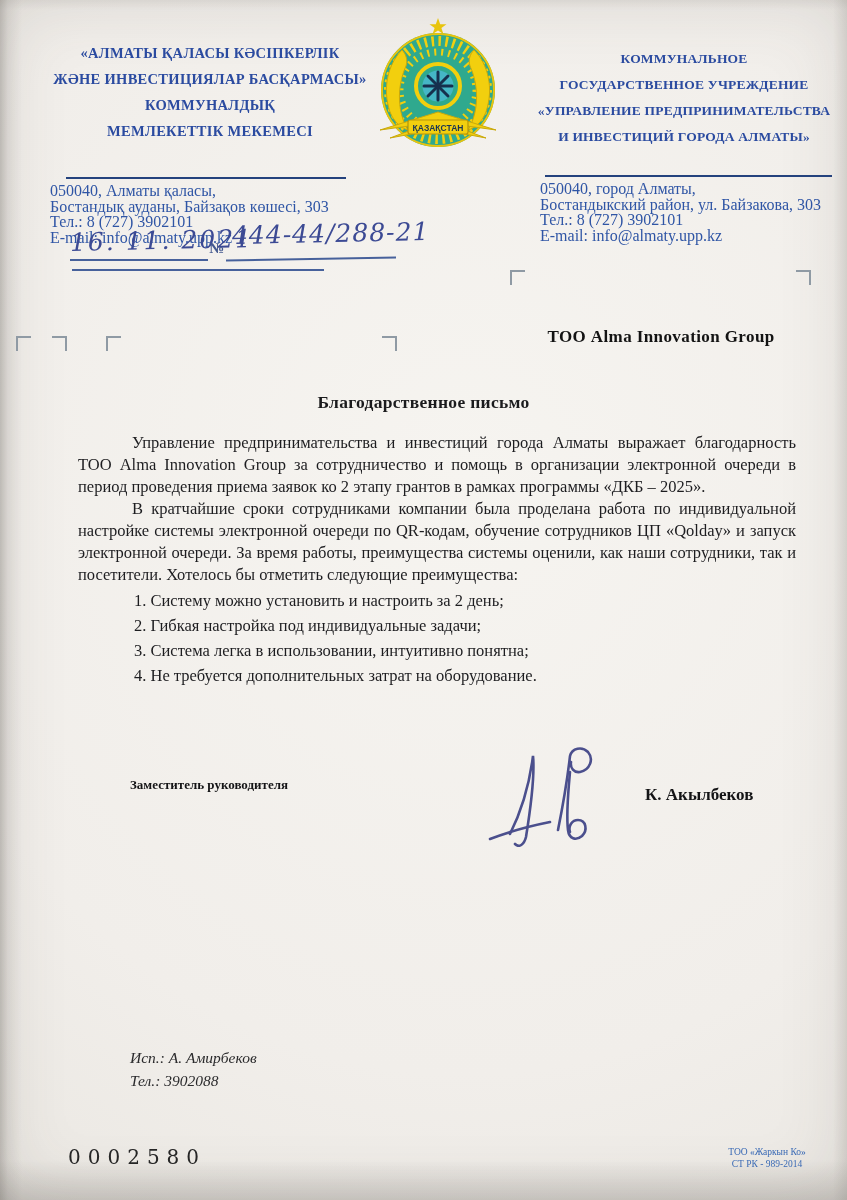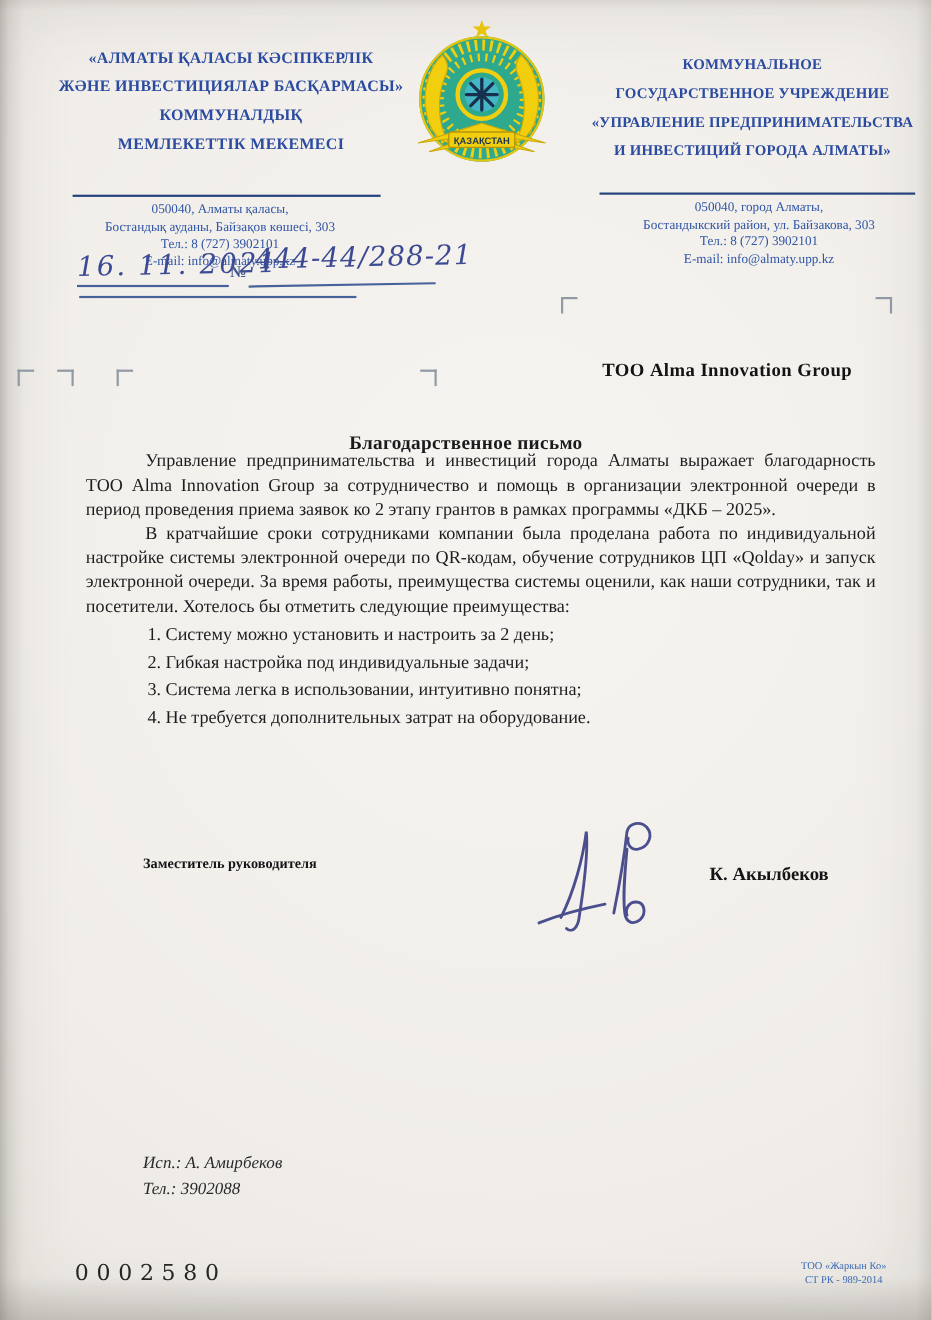--- a/index.html
+++ b/index.html
@@ -28,22 +28,22 @@
   .org-ru{
     position:absolute;left:534px;top:46px;width:300px;
     text-align:center;font-weight:bold;font-size:13.5px;line-height:26px;
     color:#2b4ba0;letter-spacing:.2px;
   }
   .emblem{position:absolute;left:368px;top:16px;width:140px;height:152px;}
   .rule{position:absolute;height:2px;background:#24427d;}
   .rule-left{left:66px;top:177px;width:280px;}
   .rule-right{left:545px;top:175px;width:287px;}
   .addr{
-    position:absolute;text-align:center;color:#2f55a5;
-    font-size:12px;line-height:15.5px;
+    position:absolute;text-align:left;color:#2f55a5;
+    font-size:16px;line-height:15.5px;
   }
   .addr-kz{left:50px;top:183px;width:300px;}
   .addr-ru{left:540px;top:181px;width:300px;}
   
   .hand{
     position:absolute;color:#3c4a94;
     font-family:"DejaVu Serif", serif;font-style:italic;
     font-size:25px;letter-spacing:2px;white-space:nowrap;
     transform:rotate(-1.2deg);
   }
@@ -65,21 +65,21 @@
   .recipient{
     position:absolute;left:505px;top:327px;width:312px;
     font-weight:bold;font-size:17px;color:#131313;text-align:center;
     letter-spacing:.4px;
   }
   .doc-title{
     position:absolute;left:0;top:392px;width:847px;text-align:center;
     font-weight:bold;font-size:17.5px;color:#1b1b1d;letter-spacing:.3px;
   }
   .body-text{
-    position:absolute;left:78px;top:408px;width:718px;
+    position:absolute;left:78px;top:432px;width:718px;
     font-size:16.5px;line-height:22px;color:#1d1d20;text-align:justify;
   }
   .body-text p{margin:0;text-indent:54px;}
   .list{margin:2px 0 0 0;padding:0 0 0 56px;list-style:none;}
   .list div{line-height:25px;text-align:left;}
   
   .sig-pos{
     position:absolute;left:130px;top:777px;
     font-weight:bold;font-size:13px;color:#141416;
   }

